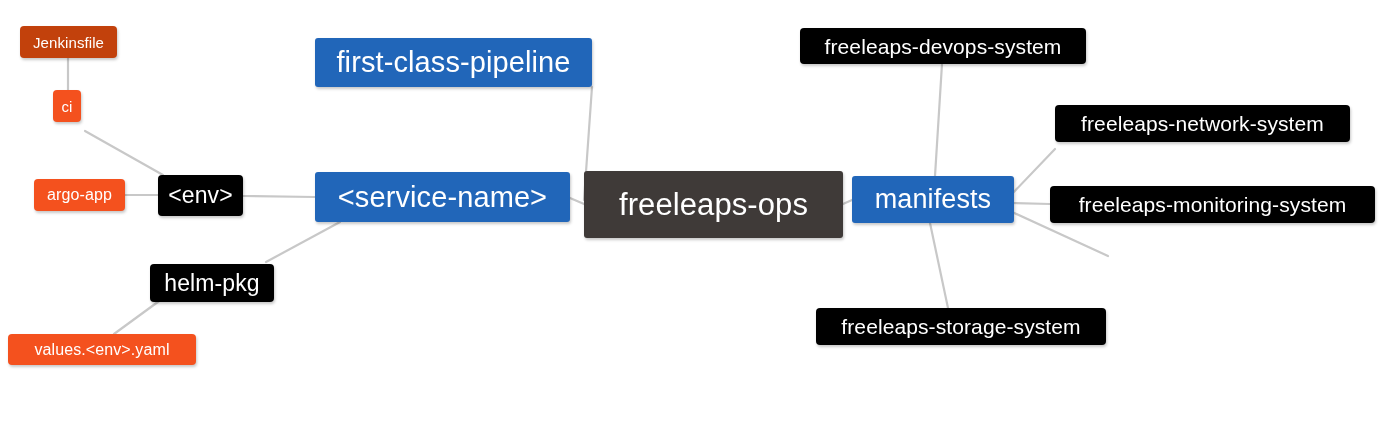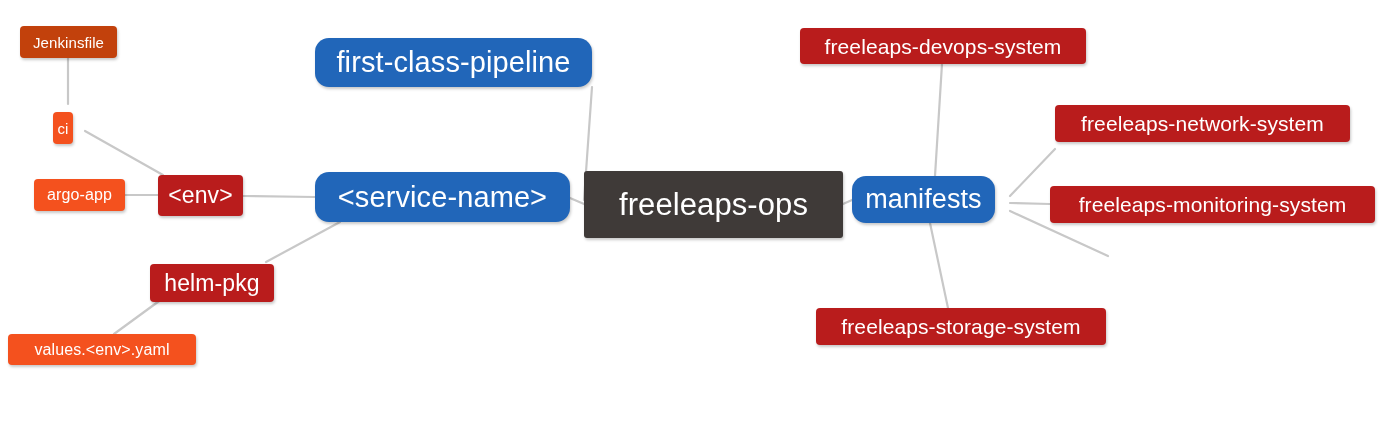--- a/index.html
+++ b/index.html
@@ -43,43 +43,43 @@
   }
 
   
   .n-root {
     background: #3f3a38;
     border-radius: 3px;
     font-size: 31px;
   }
   .n-blue {
     background: #2166b9;
-    border-radius: 14px;
+    border-radius: 3px;
   }
   .n-green {
-    background: #b91c1c;
+    background: #000000;
   }
   .n-orange {
     background: #c2410c;
   }
   .n-red {
     background: #f4511e;
   }
 
   
   .node-first-class-pipeline { left: 315px; top: 38px;  width: 277px; height: 49px;  font-size: 29px; }
   .node-service-name        { left: 315px; top: 172px; width: 255px; height: 50px;  font-size: 29px; }
   .node-root                { left: 584px; top: 171px; width: 259px; height: 67px; }
-  .node-manifests           { left: 852px; top: 176px; width: 143px; height: 47px;  font-size: 27px; }
+  .node-manifests           { left: 852px; top: 176px; width: 162px; height: 47px;  font-size: 27px; }
 
   .node-env                 { left: 158px; top: 175px; width: 85px;  height: 41px;  font-size: 23px; }
   .node-helm-pkg            { left: 150px; top: 264px; width: 124px; height: 38px;  font-size: 23px; text-align: right; }
 
   .node-jenkinsfile         { left: 20px;  top: 26px;  width: 97px;  height: 32px;  font-size: 15px; }
-  .node-ci                  { left: 53px;  top: 112px; width: 20px;  height: 32px;  font-size: 15px; }
+  .node-ci                  { left: 53px;  top: 90px; width: 28px;  height: 32px;  font-size: 15px; }
   .node-argo-app            { left: 34px;  top: 179px; width: 91px;  height: 32px;  font-size: 16px; }
   .node-values-yaml         { left: 8px;   top: 334px; width: 188px; height: 31px;  font-size: 16px; }
 
   .node-devops-system       { left: 800px;  top: 28px;  width: 286px; height: 36px; font-size: 21px; }
   .node-network-system      { left: 1055px; top: 105px; width: 295px; height: 37px; font-size: 21px; }
   .node-monitoring-system   { left: 1050px; top: 186px; width: 325px; height: 37px; font-size: 21px; }
   .node-controls-system     { left: 1060px; top: 256px; width: 290px; height: 37px; font-size: 21px; }
   .node-storage-system      { left: 816px;  top: 308px; width: 290px; height: 37px; font-size: 21px; }
 </style>
 </head>

